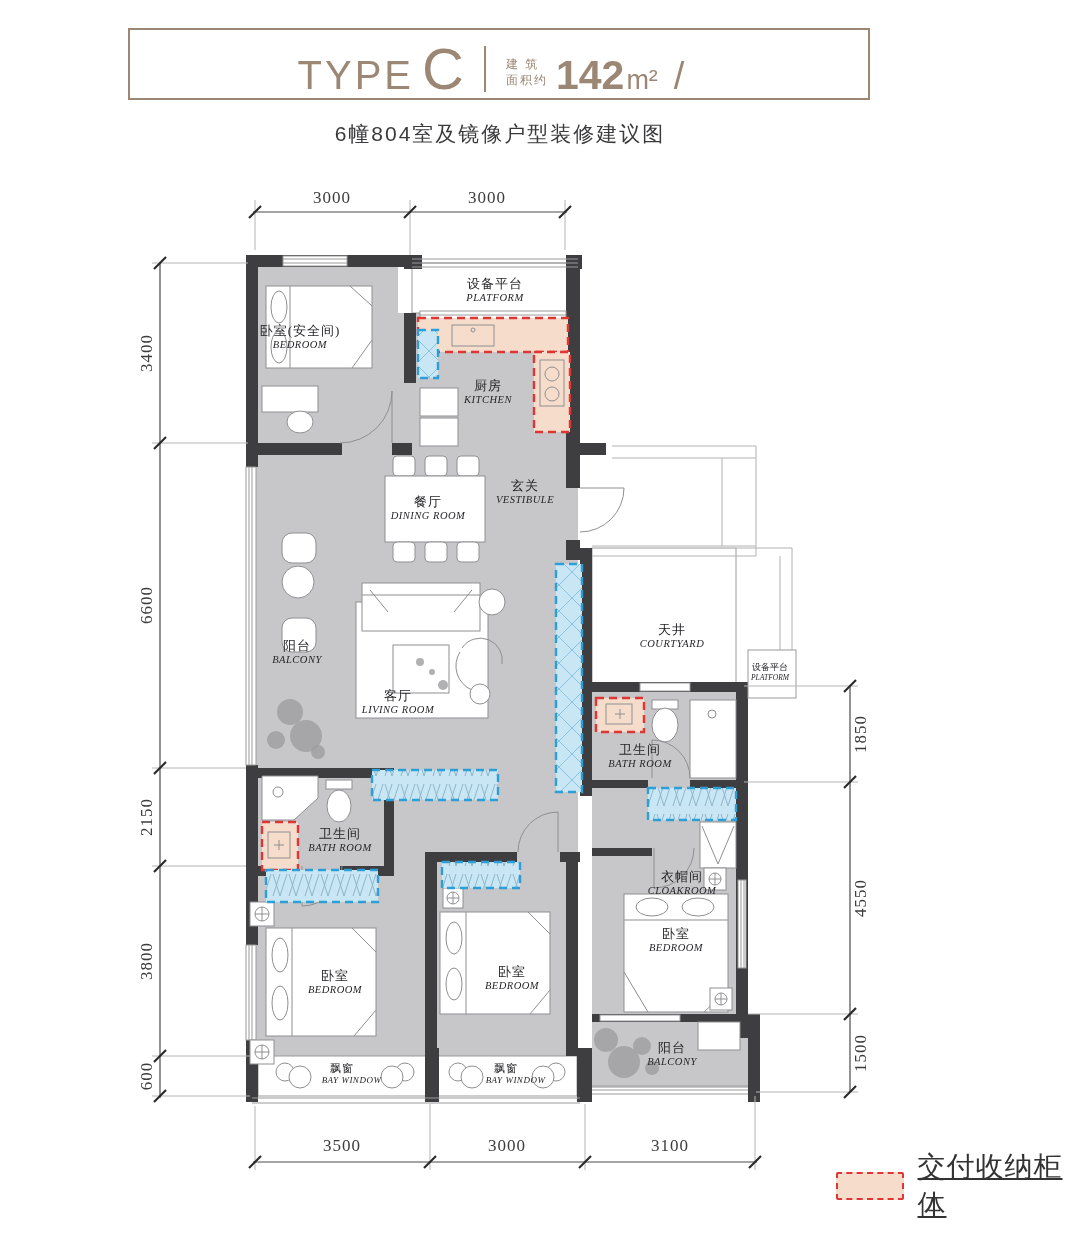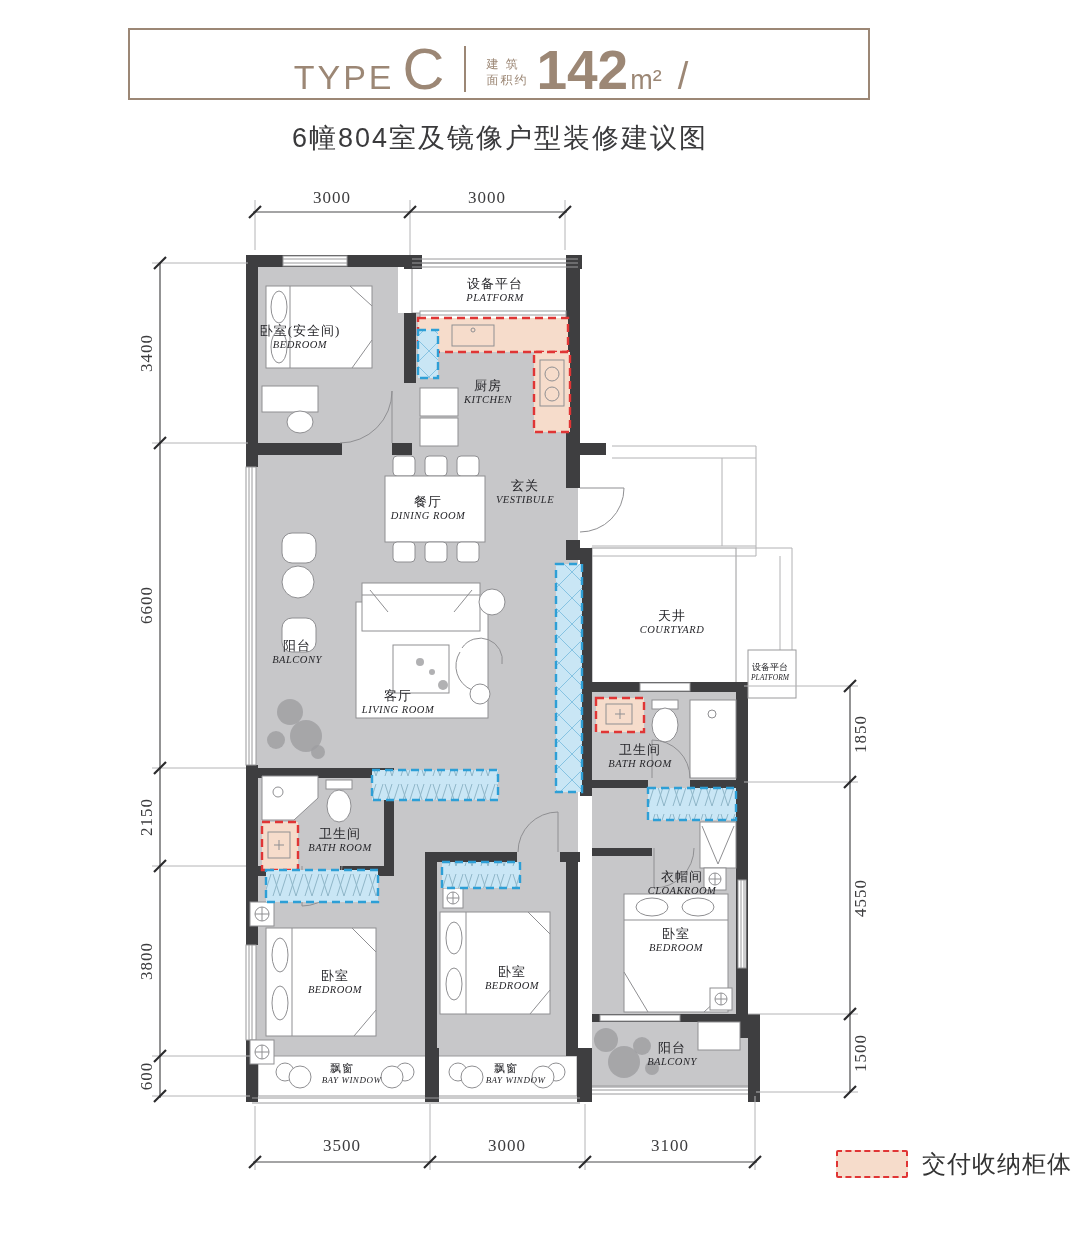--- a/index.html
+++ b/index.html
@@ -2,32 +2,32 @@
 <html><head>
 <meta charset="utf-8">
 <style>
   html,body{margin:0;padding:0;background:#fff;}
   .page{position:relative;width:1080px;height:1243px;background:#fff;overflow:hidden;
         font-family:"Liberation Sans",sans-serif;}
   
   .header-box{position:absolute;left:128px;top:28px;width:742px;height:72px;
         border:2px solid #9c8775;display:flex;align-items:baseline;justify-content:center;
         color:#9c8775;box-sizing:border-box;padding-top:10px;}
-  .type-label{font-size:34px;letter-spacing:3px;font-weight:300;}
+  .type-label{font-size:40px;letter-spacing:3px;font-weight:300;}
   .type-value{font-size:58px;font-weight:500;margin-left:8px;line-height:1;}
   .vdiv{display:inline-block;width:2px;height:46px;background:#9c8775;margin:0 20px;
         align-self:center;}
   .area-label{display:flex;flex-direction:column;font-size:12px;line-height:1.35;
         letter-spacing:2px;align-self:center;margin-top:6px;}
-  .area-value{font-size:55px;font-weight:700;margin-left:8px;line-height:1;}
+  .area-value{font-size:41px;font-weight:700;margin-left:8px;line-height:1;}
   .area-unit{font-size:27px;margin-left:2px;}
   .sep{font-size:38px;font-weight:300;margin:0 16px;}
   .layout-text{font-size:38px;letter-spacing:4px;}
   .subtitle{position:absolute;left:130px;top:120px;width:740px;text-align:center;
-        font-size:27px;color:#3a3a3c;letter-spacing:2px;}
+        font-size:21px;color:#3a3a3c;letter-spacing:2px;}
   
   .plan-svg{position:absolute;left:0;top:0;}
   .floor{fill:#c7c7c9;}
   .wall{fill:#3e3e40;}
   .wa{fill:#ffffff;stroke:#9a9a9c;stroke-width:1;}
   .win{fill:#fff;stroke:#9a9a9c;stroke-width:1;}
   .wl{stroke:#9a9a9c;stroke-width:1;}
   .furn{fill:#fff;stroke:#8f8f92;stroke-width:1;}
   .fl{stroke:#8f8f92;stroke-width:1;fill:none;}
   .nl{stroke:#b2b2b4;stroke-width:1;fill:none;}
@@ -49,21 +49,21 @@
   .room-label.sm2 .cn{font-size:11px;}
   .room-label.sm2 .en{font-size:9px;padding-left:19px;}
   .dim{position:absolute;font-family:"Liberation Serif",serif;font-size:17px;color:#3c3c3e;
         transform:translate(-50%,-50%);letter-spacing:1px;white-space:nowrap;}
   .dim.v{transform:translate(-50%,-50%) rotate(-90deg);}
   
   .legend{position:absolute;left:836px;top:1148px;display:flex;flex-direction:column;gap:14px;}
   .legend-row{display:flex;align-items:center;gap:14px;}
   .swatch{display:inline-block;width:72px;height:28px;border:2.5px dashed #e03535;
         background:#f6dccb;border-radius:2px;box-sizing:border-box;}
-  .legend-label{font-size:24px;color:#333;letter-spacing:1px;}
+  .legend-label{font-size:28px;color:#333;letter-spacing:1px;text-decoration:underline;}
 </style>
 </head>
 <body>
 
 <div class="page">
 
   <div class="header-box">
     <span class="type-label">TYPE</span>
     <span class="type-value">C</span>
     <span class="vdiv"></span>
@@ -369,21 +369,21 @@
     <div class="en">VESTIBULE</div>
   </div>
   <div class="room-label" style="left:297px;top:652px">
     <div class="cn">阳台</div>
     <div class="en">BALCONY</div>
   </div>
   <div class="room-label" style="left:398px;top:702px">
     <div class="cn">客厅</div>
     <div class="en">LIVING ROOM</div>
   </div>
-  <div class="room-label" style="left:672px;top:622px">
+  <div class="room-label" style="left:672px;top:636px">
     <div class="cn">天井</div>
     <div class="en">COURTYARD</div>
   </div>
   <div class="room-label sm" style="left:770px;top:672px">
     <div class="cn">设备平台</div>
     <div class="en">PLATFORM</div>
   </div>
   <div class="room-label" style="left:640px;top:756px">
     <div class="cn">卫生间</div>
     <div class="en">BATH ROOM</div>

